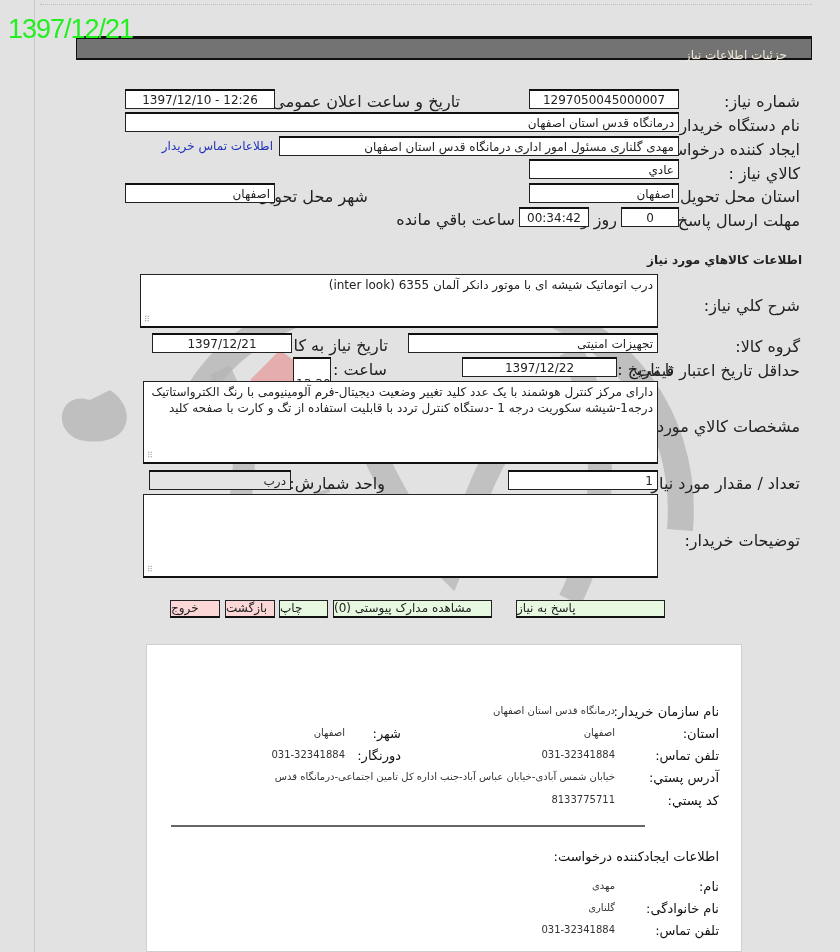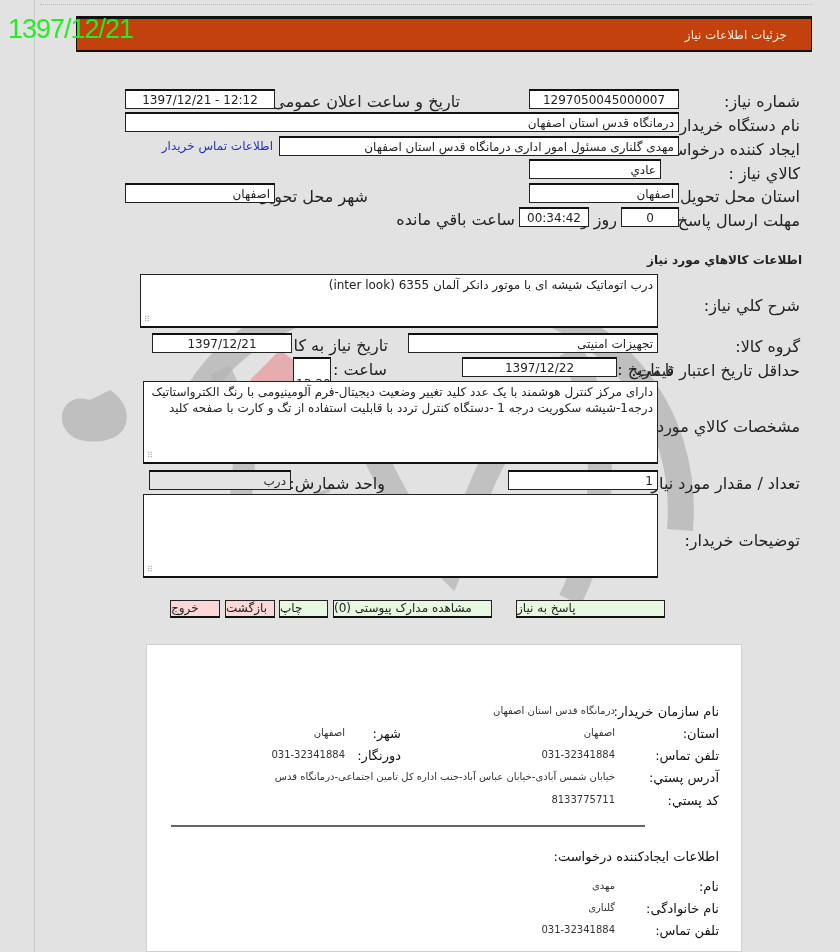--- a/index.html
+++ b/index.html
@@ -1,20 +1,20 @@
 <!DOCTYPE html>
 <html><head>
 <meta charset="utf-8">
 <style>
   html,body{margin:0;padding:0;}
   body{width:840px;height:952px;background:#e2e2e2;position:relative;overflow:hidden;font-family:"DejaVu Sans",sans-serif;font-size:12px;color:#222;}
   .topline{position:absolute;left:40px;top:4px;width:772px;border-top:1px dotted #bbb;}
   .leftline{position:absolute;left:34px;top:0;height:952px;border-left:1px solid #c8c8c8;}
   .date-stamp{position:absolute;left:8px;top:14px;font-family:"Liberation Sans",sans-serif;font-size:27px;color:#22ee22;letter-spacing:-1px;z-index:5;}
-  .header-bar{position:absolute;left:76px;top:16px;width:736px;height:36px;background:#c2410c;border-top:3px solid #111;border-bottom:2px solid #111;border-left:1px solid #111;border-right:1px solid #111;box-sizing:border-box;}
+  .header-bar{position:absolute;left:76px;top:36px;width:736px;height:24px;background:#737373;border-top:3px solid #111;border-bottom:2px solid #111;border-left:1px solid #111;border-right:1px solid #111;box-sizing:border-box;}
   .header-title{position:absolute;right:24px;top:9px;color:#f2ead8;font-size:12px;direction:rtl;}
   .lbl{position:absolute;font-size:16px;direction:rtl;white-space:nowrap;color:#222;}
   .box{position:absolute;background:#fff;border:1px solid #222;border-top:2px solid #111;box-sizing:border-box;font-size:12px;direction:rtl;white-space:nowrap;overflow:hidden;padding:1px 4px;height:20px;line-height:16px;}
   .box.center{text-align:center;}
   .box.ltr{direction:ltr;}
   .link{position:absolute;color:#2233bb;font-size:12px;direction:rtl;white-space:nowrap;cursor:pointer;}
   .section-title{position:absolute;right:38px;top:253px;font-weight:bold;font-size:12px;direction:rtl;}
   .textarea{position:absolute;background:#fff;border:1px solid #222;border-bottom:2px solid #111;box-sizing:border-box;direction:rtl;font-size:12px;padding:2px 4px;line-height:16px;}
   .grip{position:absolute;left:3px;bottom:2px;color:#aaa;font-size:8px;line-height:8px;}
   .btn{position:absolute;height:18px;border:1px solid #222;border-bottom:2px solid #111;box-sizing:border-box;font-size:12px;direction:rtl;text-align:left;line-height:15px;cursor:pointer;white-space:nowrap;overflow:hidden;}
@@ -47,31 +47,31 @@
   <path d="M300 130 C 330 200, 360 260, 400 300 C 420 250, 430 200, 470 150" stroke="#b3b3b3" stroke-width="24" fill="none" opacity="0.7"></path>
   <path d="M40 130 C 10 120, 0 160, 30 170 C 80 180, 90 140, 60 120 Z" fill="#b3b3b3" opacity="0.75"></path>
   <path d="M170 100 C 190 140, 200 180, 190 230" stroke="#b3b3b3" stroke-width="22" fill="none" opacity="0.7"></path>
   <path d="M230 80 L 270 110 L 240 140 L 200 110 Z" fill="#e88a8a" opacity="0.6"></path>
   <text x="280" y="260" font-family="DejaVu Sans, sans-serif" font-size="46" font-weight="bold" fill="#b3b3b3" opacity="0.7" direction="rtl">گستران</text>
 </svg>
 
 <span class="lbl" style="right:40px;top:92px;">شماره نیاز:</span>
 <div class="box center ltr" style="left:529px;top:89px;width:150px;">1297050045000007</div>
 <span class="lbl" style="right:380px;top:92px;">تاریخ و ساعت اعلان عمومی:</span>
-<div class="box center ltr" style="left:125px;top:89px;width:150px;">1397/12/21 - 12:12</div>
+<div class="box center ltr" style="left:125px;top:89px;width:150px;">1397/12/10 - 12:26</div>
 
 <span class="lbl" style="right:40px;top:116px;">نام دستگاه خریدار:</span>
 <div class="box" style="left:125px;top:112px;width:554px;">درمانگاه قدس استان اصفهان</div>
 
 <span class="lbl" style="right:40px;top:140px;">ایجاد کننده درخواست:</span>
 <div class="box" style="left:279px;top:136px;width:400px;">مهدی گلناری مسئول امور اداری درمانگاه قدس استان اصفهان</div>
 <span class="link" style="right:567px;top:139px;">اطلاعات تماس خریدار</span>
 
 <span class="lbl" style="right:40px;top:164px;">کالاي نیاز :</span>
-<div class="box" style="left:529px;top:159px;width:132px;">عادي</div>
+<div class="box" style="left:529px;top:159px;width:150px;">عادي</div>
 
 <span class="lbl" style="right:40px;top:187px;">استان محل تحویل:</span>
 <div class="box" style="left:529px;top:183px;width:150px;">اصفهان</div>
 <span class="lbl" style="right:472px;top:187px;">شهر محل تحویل:</span>
 <div class="box" style="left:125px;top:183px;width:150px;">اصفهان</div>
 
 <span class="lbl" style="right:40px;top:211px;">مهلت ارسال پاسخ:</span>
 <div class="box center" style="left:621px;top:207px;width:58px;">0</div>
 <span class="lbl" style="right:223px;top:210px;">روز و</span>
 <div class="box center ltr" style="left:519px;top:207px;width:70px;">00:34:42</div>

